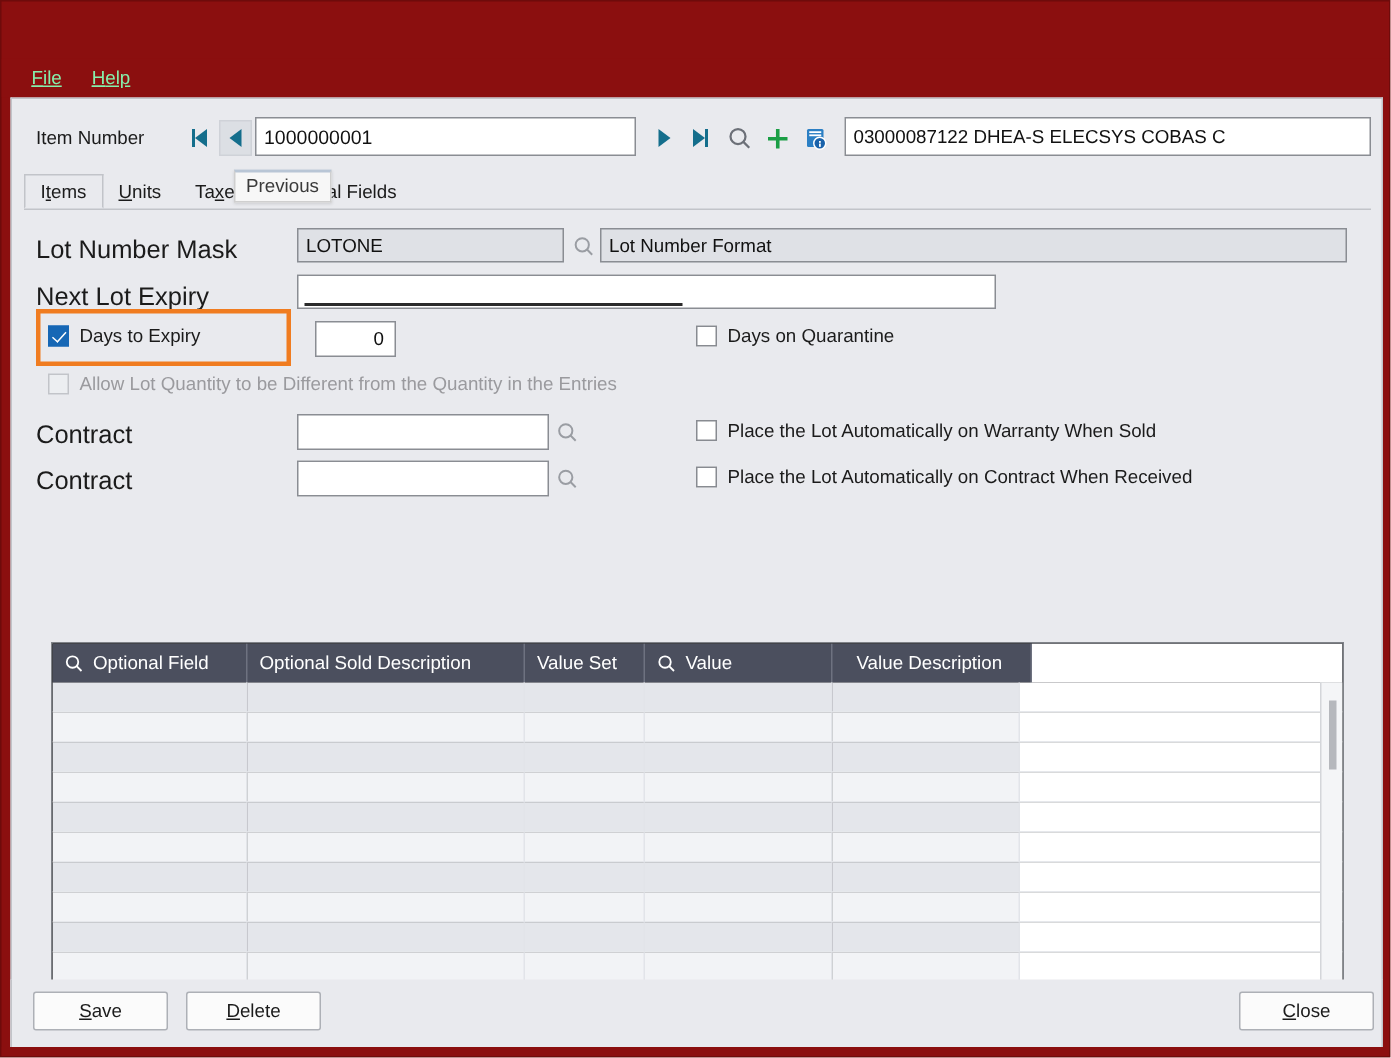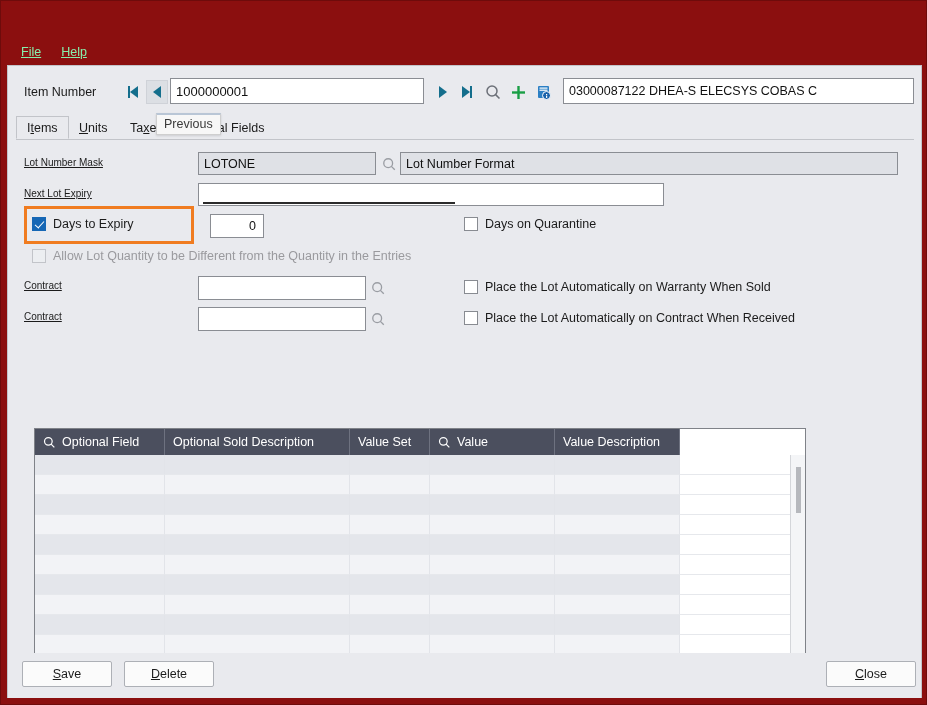--- a/index.html
+++ b/index.html
@@ -263,21 +263,21 @@
     box-shadow: 0 1px 2px rgba(0,0,0,.12);
   }
 
   
   .panel {
     position: absolute;
     left: 8px; top: 74px;
     width: 898px; height: 545px;
   }
 
-  .row-label { position: absolute; font-size: 10px; color: #1b1b1b; text-decoration: underline; }
+  .row-label { position: absolute; font-size: 17px; color: #1b1b1b; }
 
   .field {
     position: absolute;
     box-sizing: border-box;
     border: 1px solid #8a8d93;
     background: #ffffff;
     font-family: "Liberation Sans", sans-serif;
     font-size: 12.5px;
     color: #111111;
     padding: 0 5px;
@@ -335,21 +335,21 @@
   .underline-artifact {
     position: absolute;
     background: #2b2b2b;
     height: 1.5px;
   }
 
   
   .grid {
     position: absolute;
     left: 18px; top: 288px;
-    width: 772px; height: 254px;
+    width: 862px; height: 254px;
     background: #000000;
     border: 1px solid #7f8288;
     box-sizing: border-box;
     overflow: hidden;
   }
   .grid-head {
     display: flex;
     height: 26px;
     background: #4b4f5e;
   }
@@ -598,21 +598,21 @@
           </div>
           <div class="gh" style="width:125px;">
             <span class="ghmag">
               <svg width="13" height="13" viewBox="0 0 17 17">
                 <circle cx="7" cy="7" r="5" fill="none" stroke="#ffffff" stroke-width="1.6"></circle>
                 <line x1="10.6" y1="10.6" x2="14.8" y2="14.8" stroke="#ffffff" stroke-width="1.6"></line>
               </svg>
             </span>
             <span>Value</span>
           </div>
-          <div class="gh" style="width:125px;">
+          <div class="gh" style="width:125px;margin-left:8px;">
             <span>Value Description</span>
           </div>
           <div class="gh blank"></div>
         </div>
         <div class="grid-body" id="grid-body">
             <div class="grow odd">
               <div class="gcell" style="width: 130px;"></div>
               <div class="gcell" style="width: 185px;"></div>
               <div class="gcell" style="width: 80px;"></div>
               <div class="gcell" style="width: 125px;"></div>

